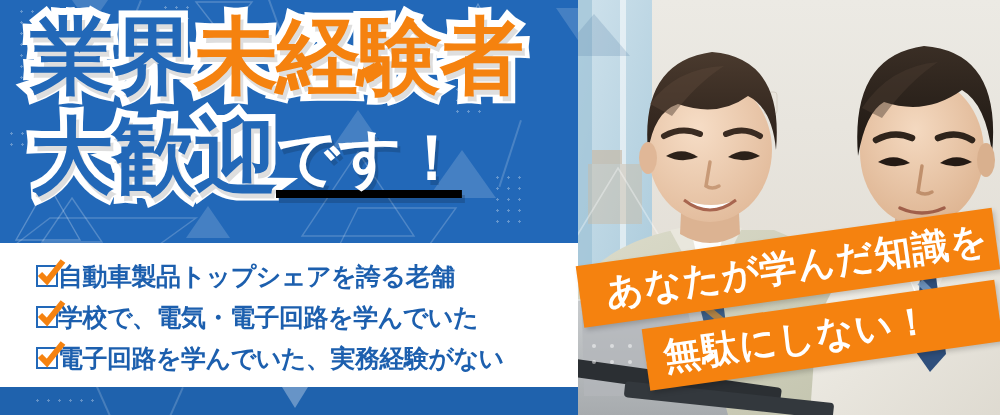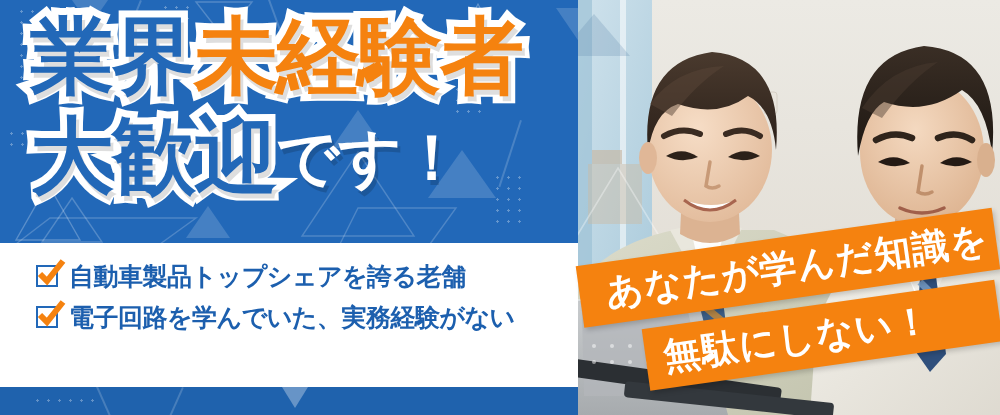--- a/index.html
+++ b/index.html
@@ -46,20 +46,21 @@
 
   
   .headline{
     position:absolute; left:30px; top:14px; width:530px;
     z-index:6;
   }
   .line1, .line2{
     white-space:nowrap; line-height:1;
     font-weight:900;
     letter-spacing:-2px;
+    text-decoration:underline;
   }
   .line1{ font-size:84px; height:96px; }
   .line2{ font-size:84px; height:92px; margin-top:4px; }
 
   .kj{
     display:inline-block;
     -webkit-text-stroke:14px #ffffff;
     paint-order:stroke fill;
     text-shadow:3px 5px 0 rgba(0,0,0,.13);
   }
@@ -68,21 +69,21 @@
   .kj-white{ color:#ffffff; -webkit-text-stroke:0; text-shadow:3px 5px 0 rgba(0,0,0,.16); }
   .desu{ font-size:62px; letter-spacing:-1px; position:relative; top:-6px;text-align:center; }
 
   
   .list-panel{
     position:absolute; left:0; top:243px; width:578px; height:144px;
     background:#ffffff; z-index:7;
     padding:14px 0 0 36px;
   }
   .bullet{
-    display:flex; align-items:center; gap:11px;
+    display:flex; align-items:center; 
     height:38px; margin-bottom:3px;
   }
   .cbx{
     position:relative; width:22px; height:22px; flex:0 0 22px;
     border:2px solid #2268b8; background:#fff;
   }
   .cbx svg{ position:absolute; left:-2px; top:-9px; }
   .bullet-text{
     font-size:25px; font-weight:900; color:#1C5FAE;
     letter-spacing:-0.5px; white-space:nowrap; line-height:1;
@@ -200,20 +201,28 @@
 
       <div class="bullet">
         <span class="cbx">
           <svg width="30" height="30" viewBox="0 0 30 30">
               <path d="M4 16 L11 23 L27 3" fill="none" stroke="#F5820F" stroke-width="6" stroke-linecap="butt" stroke-linejoin="miter"></path>
             </svg>
         </span>
         <span class="bullet-text">自動車製品トップシェアを誇る老舗</span>
       </div>
 
+      <div class="bullet">
+        <span class="cbx">
+          <svg width="30" height="30" viewBox="0 0 30 30">
+              <path d="M4 16 L11 23 L27 3" fill="none" stroke="#F5820F" stroke-width="6" stroke-linecap="butt" stroke-linejoin="miter"></path>
+            </svg>
+        </span>
+        <span class="bullet-text">学校で、電気・電子回路を学んでいた</span>
+      </div>
 
       <div class="bullet">
         <span class="cbx">
           <svg width="30" height="30" viewBox="0 0 30 30">
               <path d="M4 16 L11 23 L27 3" fill="none" stroke="#F5820F" stroke-width="6" stroke-linecap="butt" stroke-linejoin="miter"></path>
             </svg>
         </span>
         <span class="bullet-text">電子回路を学んでいた、実務経験がない</span>
       </div>
 

